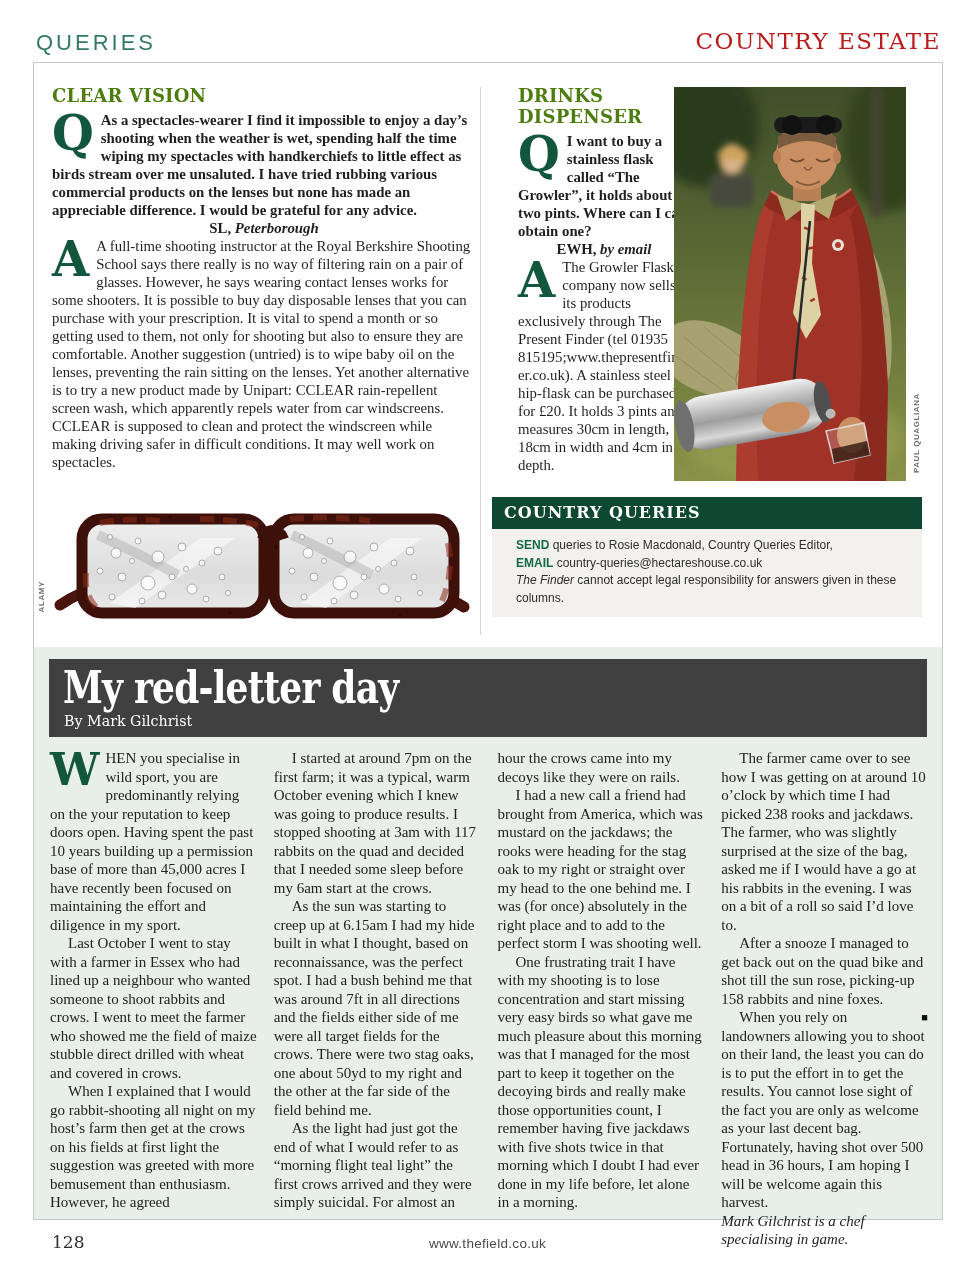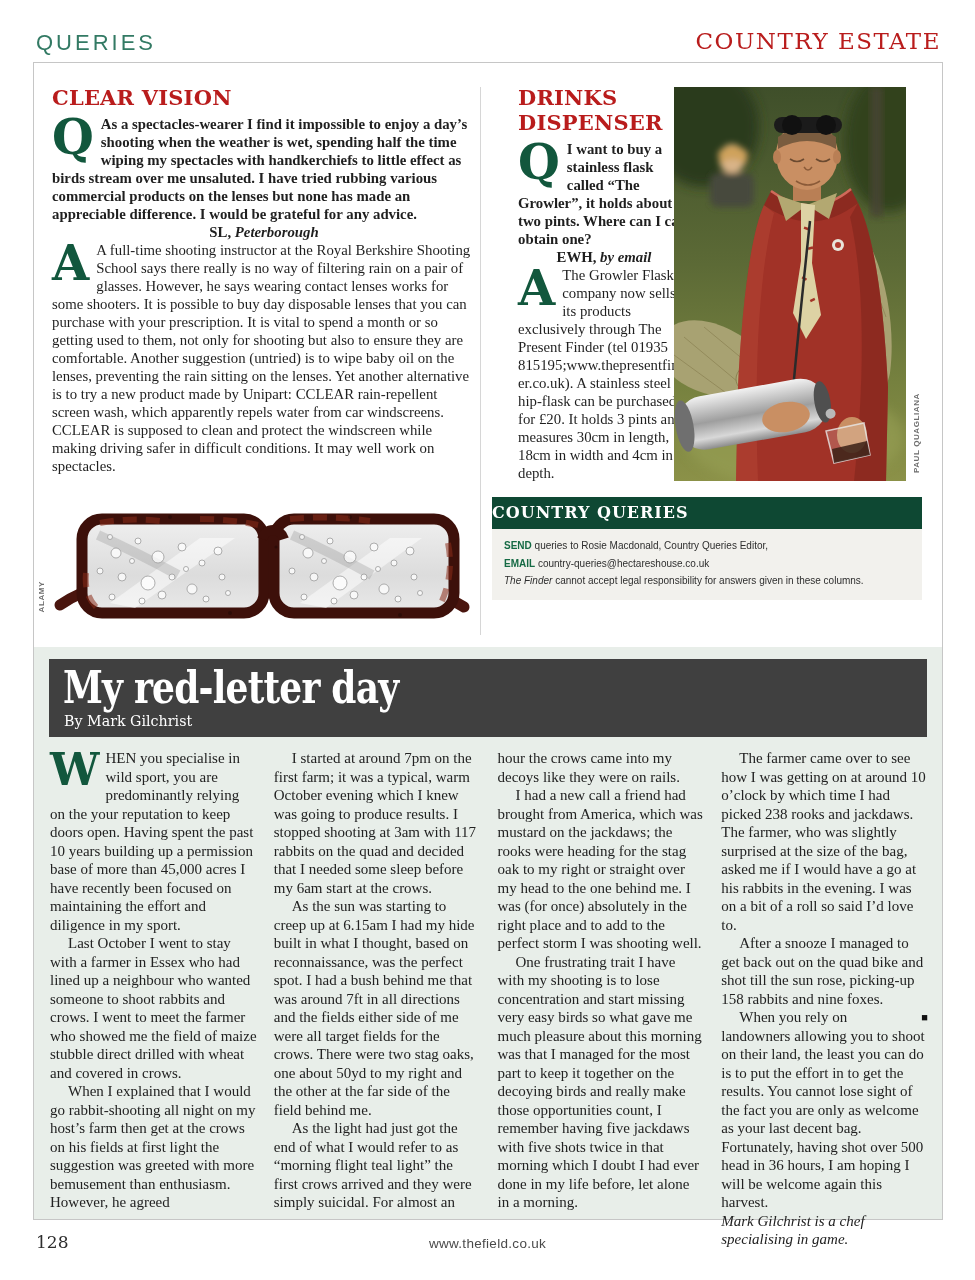--- a/index.html
+++ b/index.html
@@ -11,21 +11,21 @@
              font-size:22px;letter-spacing:3px;color:#337a64;font-weight:400;}
   .mast-right{position:absolute;right:34px;top:28px;font-family:"DejaVu Serif",serif;
               font-size:23px;letter-spacing:1.5px;color:#b91c1c;}
 
   
   .frame{position:absolute;left:33px;top:62px;width:908px;height:1156px;
          border:1px solid #c6c6c6;background:#fff;}
 
   
   .section-head{margin:0 0 5px 0;font-family:"DejaVu Serif",serif;font-weight:bold;
-                font-size:21px;color:#b91c1c;letter-spacing:.2px;}
+                font-size:18px;color:#4d7c0f;letter-spacing:.2px;}
   .qa{font-size:14.8px;line-height:18px;}
   .qa p{margin:0;}
   .q-text{font-weight:bold;}
   .attr{text-align:center;font-weight:bold;margin:1px 0 2px 0;}
   .attr .src{font-style:italic;}
   .dropcap{float:left;font-family:"DejaVu Serif",serif;font-weight:bold;color:#12573d;
            font-size:48px;line-height:38px;margin:3px 7px 0 0;}
   .cv-block{position:absolute;left:18px;top:22px;width:424px;}
   .dd-block{position:absolute;left:484px;top:22px;width:172px;}
   .dd-block .qa p{overflow-wrap:anywhere;}
@@ -35,24 +35,24 @@
   .photo-man{position:absolute;left:640px;top:24px;width:232px;height:394px;overflow:hidden;}
   .photo-glasses{position:absolute;left:16px;top:420px;width:424px;height:158px;overflow:hidden;}
   .vcredit{position:absolute;font-family:"Liberation Sans",sans-serif;font-weight:bold;
            font-size:8px;color:#6e6e6e;letter-spacing:.6px;
            writing-mode:vertical-rl;transform:rotate(180deg);}
   .credit-paul{left:878px;top:330px;}
   .credit-alamy{left:3px;top:518px;}
 
   
   .cq-box{position:absolute;left:458px;top:434px;width:430px;}
-  .cq-bar{background:#0e4833;color:#fff;padding:6px 12px 7px 0;
+  .cq-bar{background:#0e4833;color:#fff;padding:6px 12px 7px 12px;
           font-family:"DejaVu Serif",serif;font-weight:bold;font-size:16px;letter-spacing:1px;}
-  .cq-body{background:#f2f1ed;padding:8px 12px 10px 12px;
-           font-family:"Liberation Sans",sans-serif;font-size:10px;line-height:17.5px;color:#2e2e2e;}
+  .cq-body{background:#f2f1ed;padding:8px 12px 10px 24px;
+           font-family:"Liberation Sans",sans-serif;font-size:12px;line-height:17.5px;color:#2e2e2e;}
   .cq-body p{margin:0;}
   .cq-label{color:#156a44;font-weight:bold;}
   .cq-it{font-style:italic;}
 
   
   .article-tint{position:absolute;left:0;top:584px;width:908px;height:572px;background:#e8eee9;}
   .banner{position:absolute;left:15px;top:596px;width:878px;height:78px;background:#404040;color:#fff;}
   .banner h1{margin:6px 0 0 14px;font-family:"DejaVu Serif",serif;font-weight:bold;
              font-size:45px;line-height:46px;letter-spacing:-1px;
              transform:scaleX(.8);transform-origin:left center;white-space:nowrap;}
@@ -60,21 +60,21 @@
                   transform:scaleX(.95);transform-origin:left center;white-space:nowrap;}
   .cols{position:absolute;left:16px;top:686px;width:878px;display:flex;gap:17px;}
   .col{flex:1;min-width:0;}
   .para{margin:0;font-size:15px;line-height:18.5px;color:#222;text-indent:18px;}
   .para.flush{text-indent:0;}
   .para.italic{font-style:italic;}
   .dropcap.w{font-size:44px;line-height:35px;margin:3px 6px 0 0;}
   .endmark{float:right;font-size:11px;line-height:18.5px;color:#111;}
 
   
-  .folio{position:absolute;left:36px;top:1232px;font-family:"DejaVu Serif",serif;
+  .folio{position:absolute;left:52px;top:1232px;font-family:"DejaVu Serif",serif;
          font-size:17px;color:#2e2e2e;text-align:right;}
   .footer-url{position:absolute;left:0;top:1236px;width:100%;text-align:center;
               font-family:"Liberation Sans",sans-serif;font-size:13.5px;color:#4a4a4a;letter-spacing:.3px;}
 </style>
 </head>
 <body>
 
 <div class="page">
 
   <div class="mast-left">QUERIES</div>

